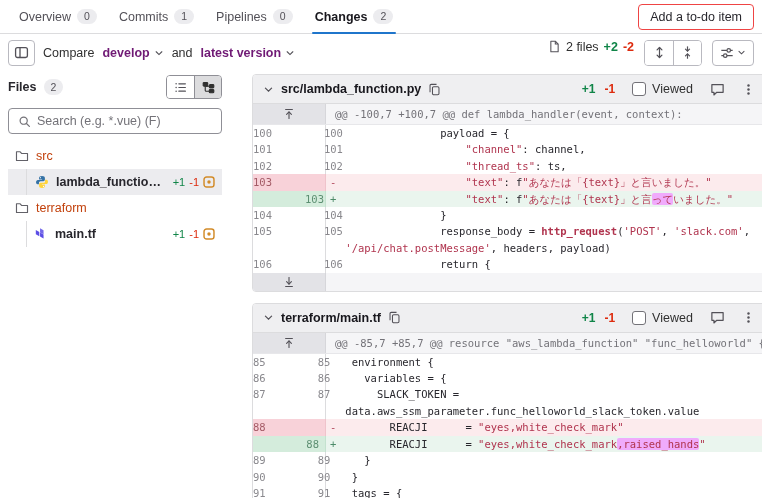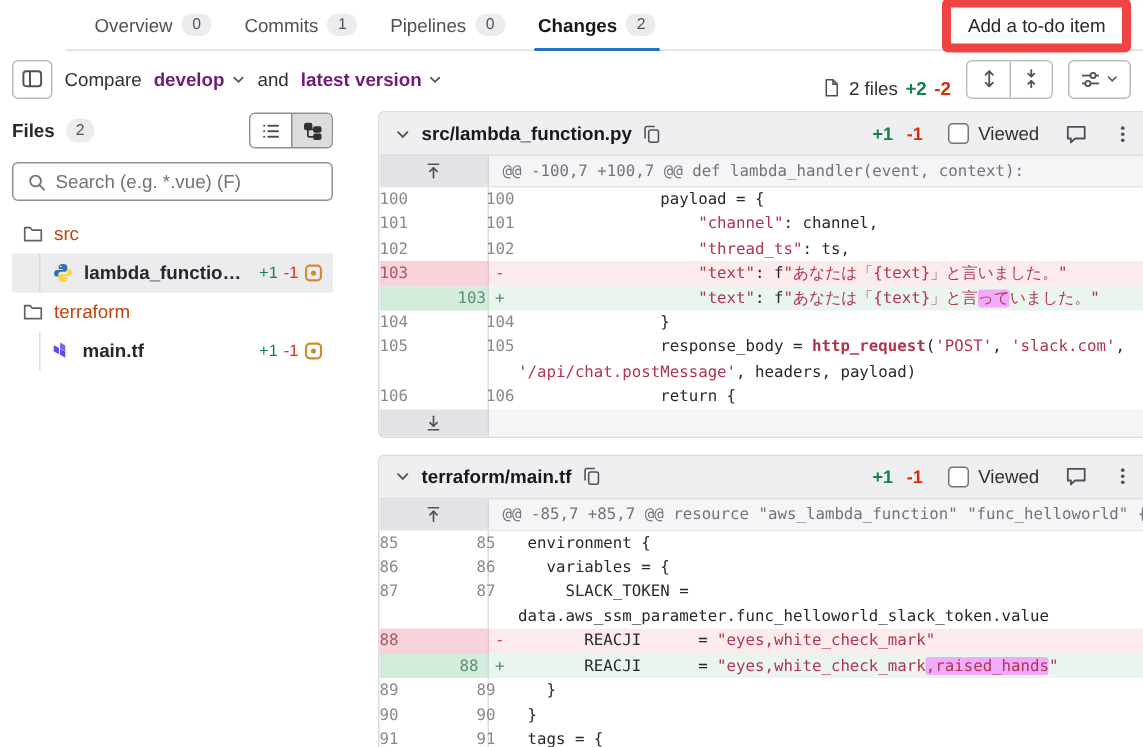--- a/index.html
+++ b/index.html
@@ -4,35 +4,35 @@
 <style>
   * { box-sizing: border-box; margin: 0; padding: 0; }
   html,body { width: 762px; height: 498px; overflow: hidden; }
   body {
     font-family: "Liberation Sans", sans-serif;
     font-size: 12.5px; color: #28272d; background: #fff;
   }
   svg { display: block; }
 
   
-  .tabbar { display:flex; align-items:center; height:34px; border-bottom:1px solid #dcdcde; padding:0 8px;margin-left:44px; }
+  .tabbar { display:flex; align-items:center; height:34px; border-bottom:1px solid #dcdcde; padding:0 8px; }
   .tabs { display:flex; height:100%; }
   .tab { display:flex; align-items:center; gap:6px; padding:0 11px; color:#535158; position:relative; cursor:pointer; }
   .tab.active { color:#18171d; font-weight:700; }
   .tab.active::after { content:""; position:absolute; left:8px; right:8px; bottom:-1px; height:2px; background:#1f75cb; border-radius:2px; }
   .badge { background:#ececef; color:#535158; border-radius:9px; padding:1.5px 7px; font-size:10.5px; font-weight:400; line-height:1.2; }
-  .todo-btn { margin-left:auto; border:6px solid #ef4444; border-radius:4px; background:#fff; padding:5px 11px; font-size:12.5px; color:#28272d; cursor:pointer; }
+  .todo-btn { margin-left:auto; border:1px solid #ef4444; border-radius:4px; background:#fff; padding:5px 11px; font-size:12.5px; color:#28272d; cursor:pointer; }
 
   
   .comparebar { display:flex; align-items:center; height:37px; padding:0 8px; gap:8px; }
   .sq-btn { display:flex; align-items:center; justify-content:center; border:1px solid #b9b9c0; border-radius:4px; background:#fff; width:27px; height:26px; color:#535158; cursor:pointer; }
   .cmp-label { color:#303030; }
   .branch-dd { display:flex; align-items:center; gap:4px; font-weight:700; color:#701a75; cursor:pointer; }
   .branch-dd .chev { color:#535158; }
-  .cmp-right { margin-left:auto; display:flex; align-items:flex-end; gap:10px; }
+  .cmp-right { margin-left:auto; display:flex; align-items:flex-start; gap:10px; }
   .file-summary { display:flex; align-items:center; gap:5px; color:#303030; }
   .file-summary .plus { color:#108548; font-weight:700; }
   .file-summary .minus { color:#dd2b0e; font-weight:700; }
   .btn-group { display:flex; border:1px solid #b9b9c0; border-radius:4px; overflow:hidden; height:26px; }
   .btn-group .grp-btn { width:28px; display:flex; align-items:center; justify-content:center; background:#fff; color:#535158; cursor:pointer; }
   .btn-group .grp-btn + .grp-btn { border-left:1px solid #b9b9c0; }
   .options-btn { display:flex; align-items:center; justify-content:center; gap:3px; border:1px solid #b9b9c0; border-radius:4px; background:#fff; height:26px; padding:0 7px; color:#535158; cursor:pointer; }
 
   
   .content { display:flex; padding:3px 6px 0 8px; }

